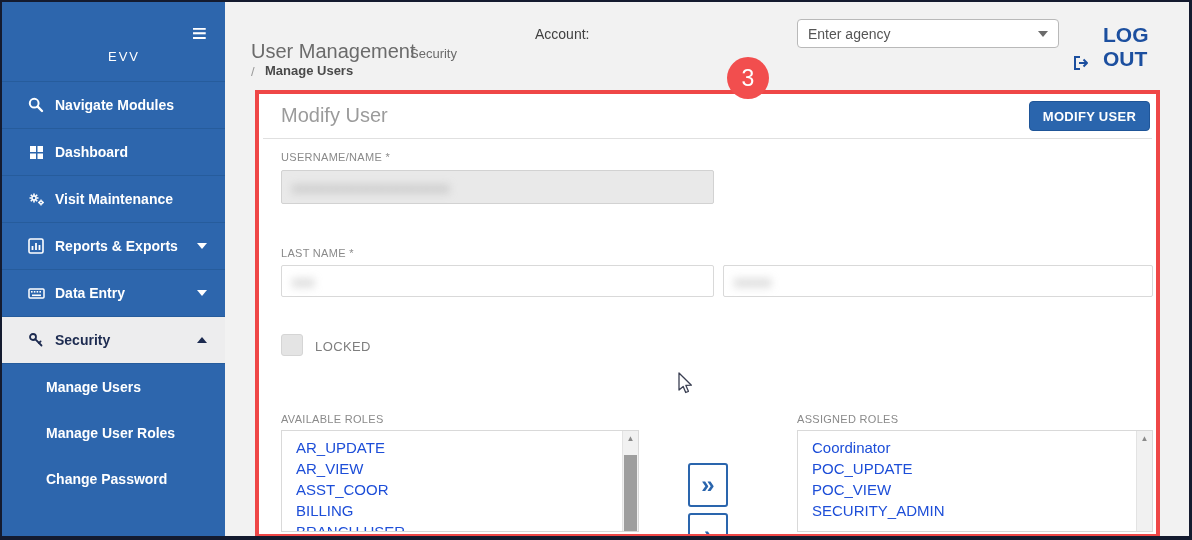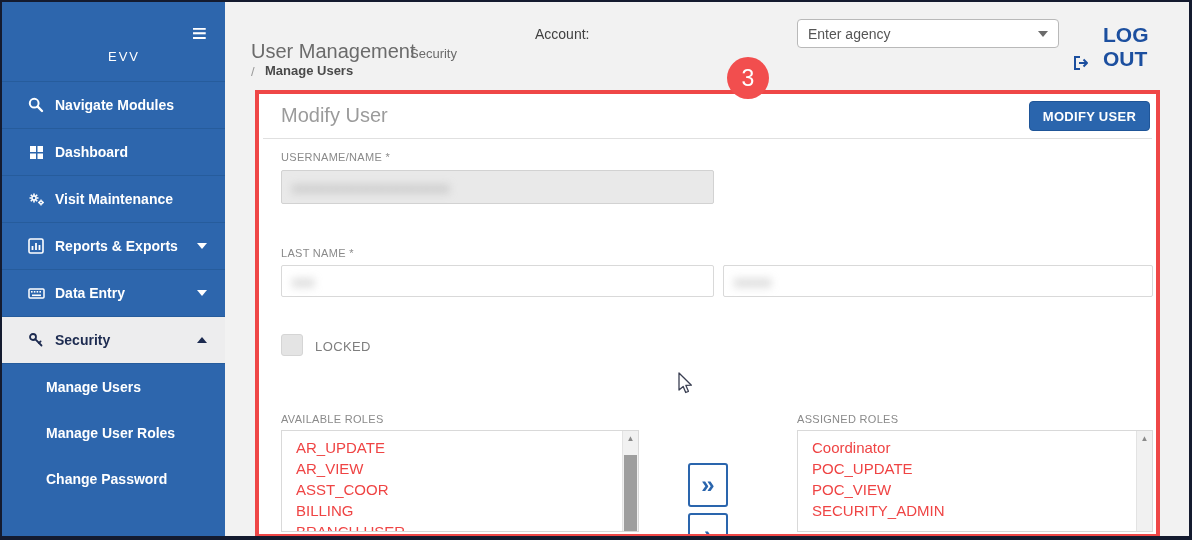--- a/index.html
+++ b/index.html
@@ -61,21 +61,21 @@
   }
   .panel-divider { position:absolute; left:4px; right:4px; top:44px; border-top:1px solid #e0e0e0; }
   .flabel { position:absolute; font-size:11px; color:#8a8a8a; letter-spacing:.3px; }
   .tinput { position:absolute; border:1px solid #d9d9d9; border-radius:2px; background:#fff; display:flex; align-items:center; padding:0 10px; }
   .tinput.disabled { background:#e9e9e9; border-color:#d2d2d2; }
   .blurtxt { font-size:15px; color:#9a9a9a; filter:blur(4px); user-select:none; }
   .checkbox { position:absolute; left:22px; top:240px; width:22px; height:22px; background:#e4e4e4; border:1px solid #d5d5d5; border-radius:3px; cursor:pointer; }
   .check-label { position:absolute; left:56px; top:245px; font-size:13px; color:#7e7e7e; letter-spacing:.4px; }
   .listbox { position:absolute; top:336px; height:102px; border:1px solid #d9d9d9; background:#fff; overflow:hidden; }
   .listbox .items { position:absolute; left:0; top:6px; right:17px; }
-  .role-item { font-size:15px; color:#ef4444; padding:1px 0 1px 14px; white-space:nowrap; cursor:pointer; line-height:19px; }
+  .role-item { font-size:15px; color:#1d4ed8; padding:1px 0 1px 14px; white-space:nowrap; cursor:pointer; line-height:19px; }
   .sbar { position:absolute; right:0; top:0; bottom:0; width:16px; background:#f1f1f1; border-left:1px solid #e3e3e3; }
   .sbar .up { display:block; height:16px; text-align:center; font-size:8px; color:#8a8a8a; line-height:16px; cursor:pointer; }
   .sbar .thumb { position:absolute; left:1px; right:1px; background:#9e9e9e; cursor:pointer; }
   .xfer {
     position:absolute; left:429px; width:40px; height:44px; background:#fff;
     border:2px solid #2a65ad; border-radius:3px; color:#2a65ad; font-size:24px; font-weight:bold;
     cursor:pointer; display:flex; align-items:center; justify-content:center; line-height:1;
     font-family:"Liberation Sans",sans-serif;
   }
   .cursor { position:absolute; left:676px; top:370px; z-index:20; pointer-events:none; }

